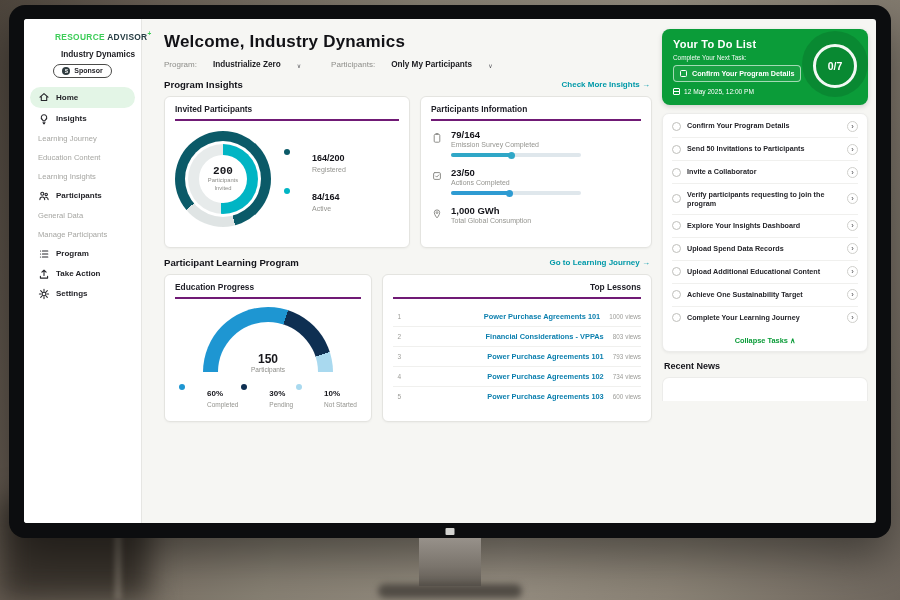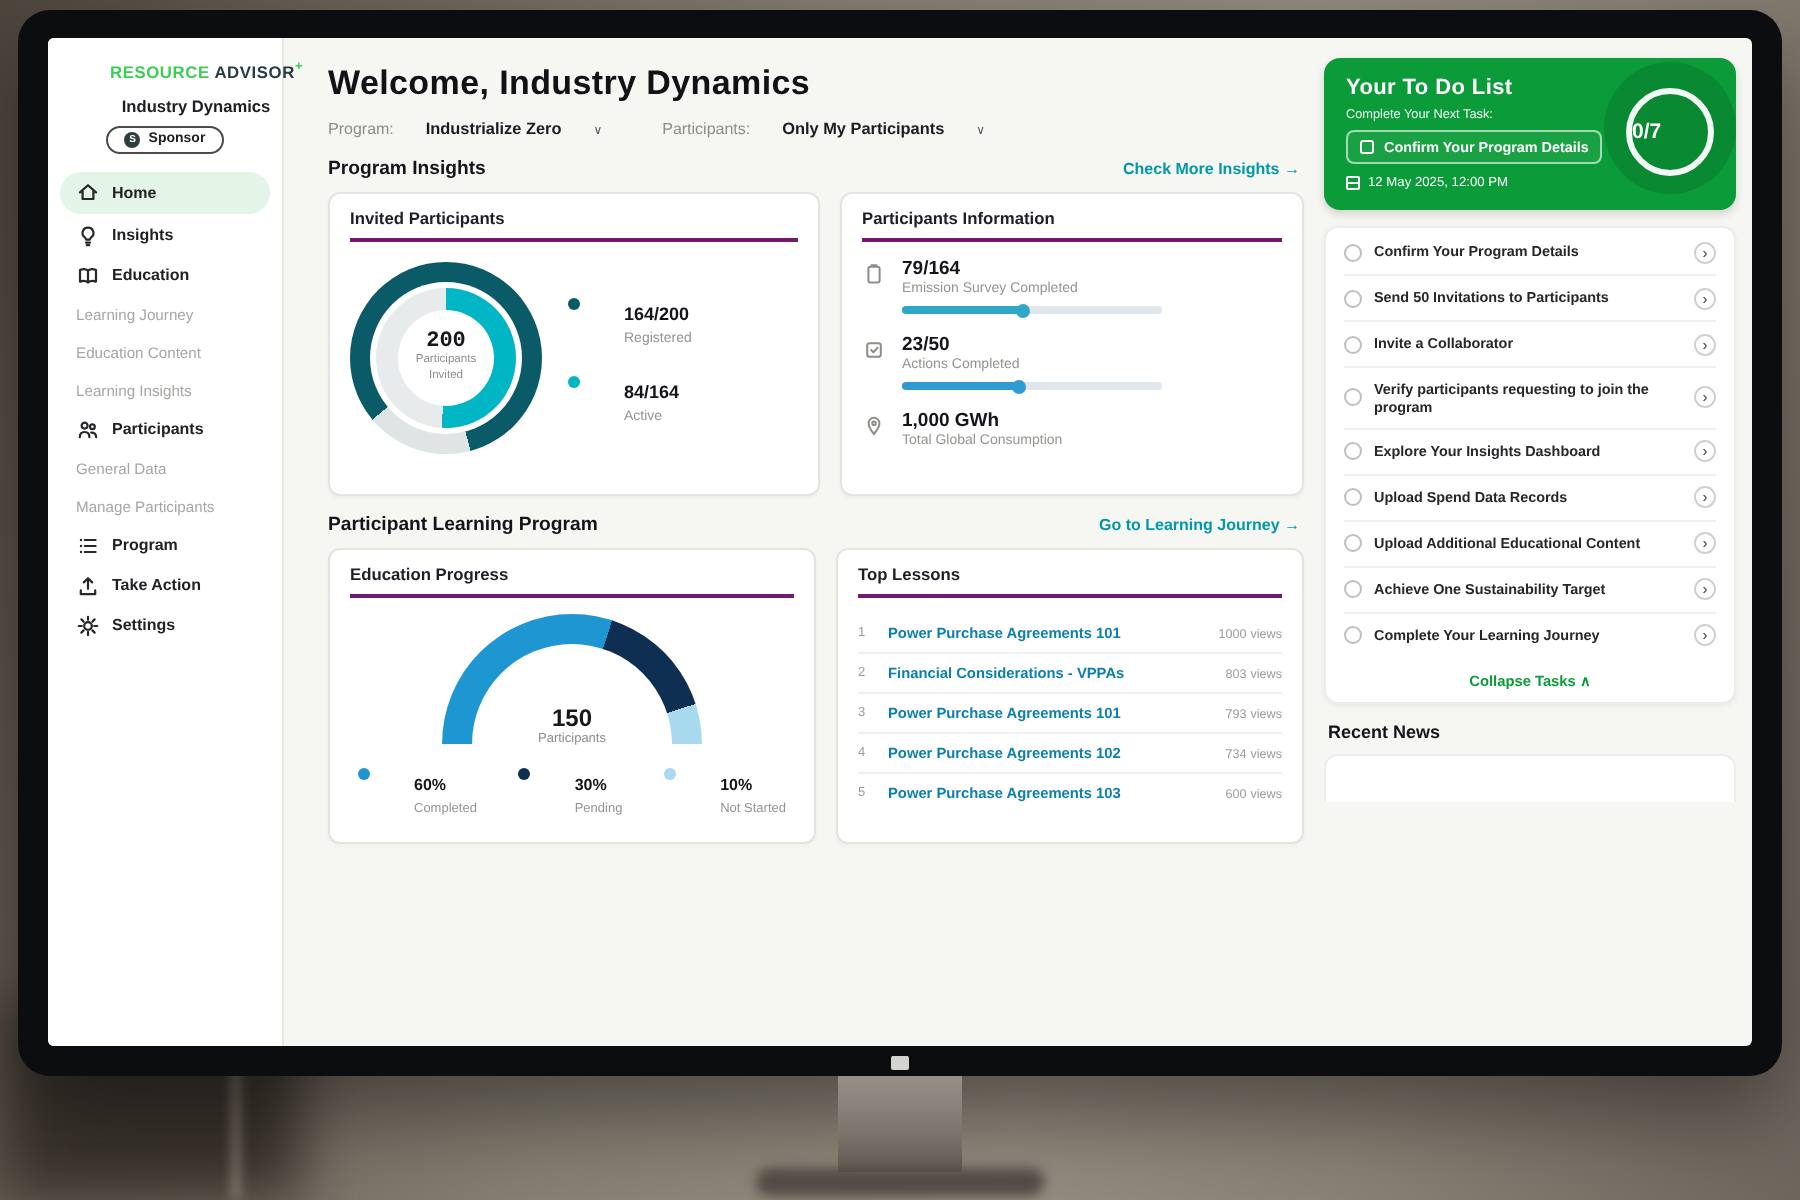--- a/index.html
+++ b/index.html
@@ -44,22 +44,22 @@
   .fvalue { font-size:8.2px; font-weight:bold; color:#1c1c20; }
   .caret { font-size:6px; color:#55555a; }
   .sec-row { display:flex; justify-content:space-between; align-items:center; margin:4px 2px 6px 0; }
   .sec-title { font-size:9.6px; font-weight:bold; color:#14141a; }
   .sec-link { font-size:8px; font-weight:bold; color:#0099a8; cursor:pointer; white-space:nowrap; }
   .cards { display:flex; gap:10px; margin-bottom:9px; }
   .card { background:#fff; border:1px solid #e4e4e0; border-radius:6px; padding:7px 10px 8px; box-shadow:0 1px 2px rgba(0,0,0,.04); }
   .card-title { font-size:8.4px; font-weight:bold; color:#1e1e26; padding-bottom:5px; border-bottom:2px solid #701a75; margin-bottom:8px; }
   .card-invited { width:246px; height:152px; }
   .card-info { flex:1; height:152px; }
-  .card-edu { width:244px; height:148px; }
-  .card-lessons { flex:1; height:148px; }
+  .card-edu { width:208px; height:148px; }
+  .card-lessons { flex:1; height:148px;text-align:right; }
 
   
   .invited-body { display:flex; align-items:center; gap:13px; padding-top:2px; }
   .donut { position:relative; width:96px; height:96px; border-radius:50%;
     background:conic-gradient(from 230deg,#0b5a68 0 82%,#dfe4e4 0); flex:none; }
   .donut .r1 { position:absolute; inset:10px; border-radius:50%; background:#fff; }
   .donut .r2 { position:absolute; inset:13px; border-radius:50%;
     background:conic-gradient(from 0deg,#00b5c4 0 51%,#e7ebeb 0); }
   .donut .r3 { position:absolute; inset:24px; border-radius:50%; background:#fff; display:flex; flex-direction:column; align-items:center; justify-content:center; text-align:center; }
   .donut .big { font-size:11px; font-weight:bold;font-family:Liberation Mono, monospace; }
@@ -107,21 +107,21 @@
   .rail { width:214px; flex:none; padding:10px 8px 0 0; }
   .todo-card { position:relative; background:#0b9c39; border-radius:8px; padding:9px 11px 10px; color:#fff; box-shadow:0 2px 5px rgba(0,0,0,.15); overflow:hidden; }
   .todo-card::before { content:""; position:absolute; right:0; top:2px; width:66px; height:66px; border-radius:50%; background:rgba(0,0,0,.12); }
   .todo-title { font-size:11px; font-weight:bold; letter-spacing:.2px; }
   .todo-sub { font-size:6.4px; margin-top:4px; opacity:.95; }
   .next-row { display:flex; align-items:center; gap:5px; margin-top:4px; border:1px solid rgba(255,255,255,.6); border-radius:4px; padding:3px 6px; width:fit-content; font-size:7.2px; font-weight:bold; background:rgba(255,255,255,.06); cursor:pointer; }
   .cbx { width:7px; height:7px; border:1px solid #fff; border-radius:1.5px; flex:none; }
   .due-row { display:flex; align-items:center; gap:4px; font-size:6.6px; margin-top:6px; }
   .cal { width:7px; height:7px; border:1px solid #fff; border-radius:1px; position:relative; flex:none; }
   .cal::after { content:""; position:absolute; left:0; right:0; top:1.5px; height:1px; background:#fff; }
-  .ring { position:absolute; right:11px; top:15px; width:44px; height:44px; border:3.5px solid rgba(255,255,255,.95); border-radius:50%; display:flex; align-items:center; }
+  .ring { position:absolute; right:11px; top:15px; width:44px; height:44px; border:3.5px solid rgba(255,255,255,.95); border-radius:50%; display:flex; align-items:center; justify-content:center; }
   .ring b { font-size:10.5px; }
   .tasks-card { background:#fff; border:1px solid #ececea; border-radius:7px; margin-top:8px; padding:1px 9px 0; box-shadow:0 1px 3px rgba(0,0,0,.06); }
   .task { display:flex; align-items:center; gap:6px; padding:5.5px 0; border-bottom:1px solid #f0f0ee; cursor:pointer; }
   .tcheck { width:9px; height:9px; border:1px solid #bfbfbb; border-radius:50%; flex:none; }
   .tlabel { flex:1; font-size:7.2px; font-weight:bold; color:#26262b; line-height:1.3; }
   .tchev { width:11px; height:11px; border:1px solid #d0d0cc; border-radius:50%; display:flex; align-items:center; justify-content:center; font-size:7.5px; color:#3a3a3e; flex:none; }
   .collapse { text-align:center; font-size:7.4px; font-weight:bold; color:#0b9c39; padding:7px 0 6px; cursor:pointer; }
   .news-title { font-size:9px; font-weight:bold; color:#14141a; margin:9px 2px 6px; }
   .news-card { background:#fff; border:1px solid #ececea; border-bottom:none; border-radius:7px 7px 0 0; height:24px; }
 </style>
@@ -159,29 +159,20 @@
             <span class="nlabel">Home</span>
           </div>
           <div class="nav-item">
             <span class="nic">
                 <svg viewBox="0 0 12 12" width="12" height="12" fill="none" stroke="currentColor" stroke-width="1.1" stroke-linecap="round" stroke-linejoin="round">
                   <path d="M6 1.8a2.7 2.7 0 0 1 1.6 4.9c-.4.3-.6.7-.6 1.1H5c0-.4-.2-.8-.6-1.1A2.7 2.7 0 0 1 6 1.8Z"></path>
                   <path d="M5 9.3h2M5.4 10.6h1.2"></path>
                 </svg>
               </span>
             <span class="nlabel">Insights</span>
-          </div>
-          <div class="nav-item">
-            <span class="nic">
-                <svg viewBox="0 0 12 12" width="12" height="12" fill="none" stroke="currentColor" stroke-width="1.1" stroke-linecap="round" stroke-linejoin="round">
-                  <path d="M2 3c1.6-.7 3-.5 4 .3 1-.8 2.4-1 4-.3v5.8c-1.6-.6-3-.4-4 .4-1-.8-2.4-1-4-.4Z"></path>
-                  <path d="M6 3.3v5.8"></path>
-                </svg>
-              </span>
-            <span class="nlabel">Education</span>
           </div>
           <div class="nav-item sub">
             <span class="nlabel">Learning Journey</span>
           </div>
           <div class="nav-item sub">
             <span class="nlabel">Education Content</span>
           </div>
           <div class="nav-item sub">
             <span class="nlabel">Learning Insights</span>
           </div>

